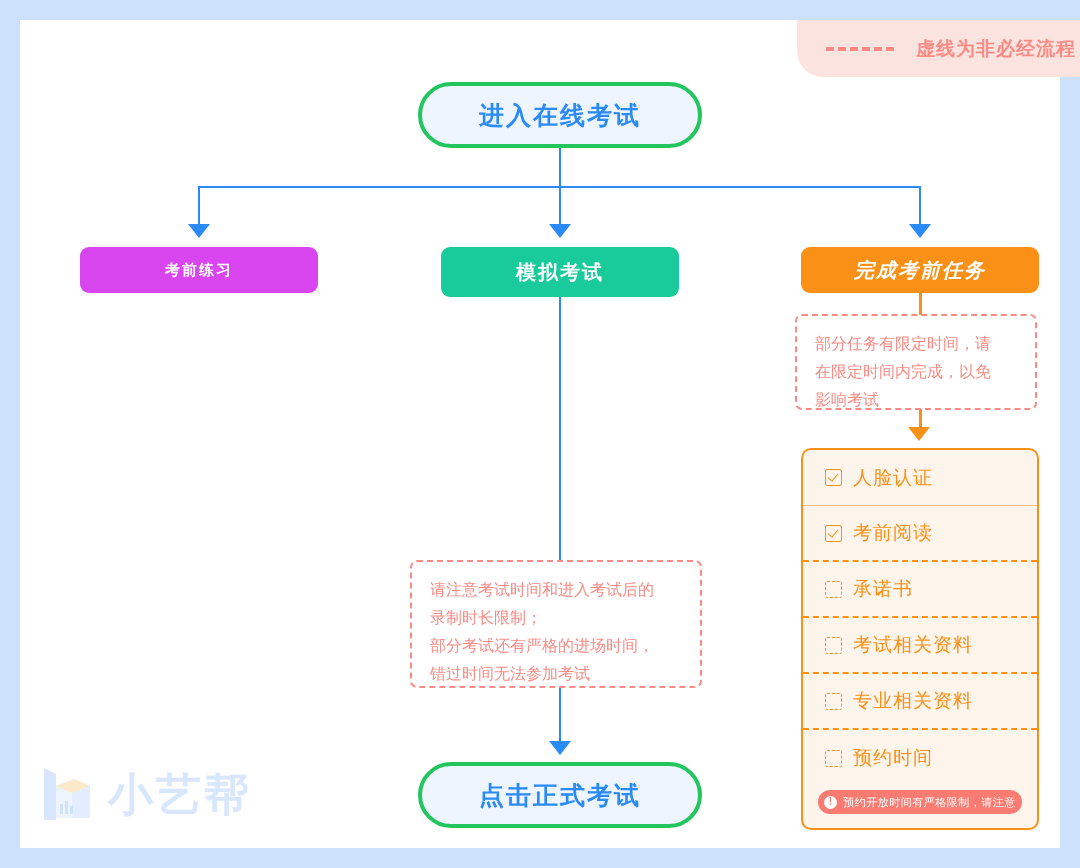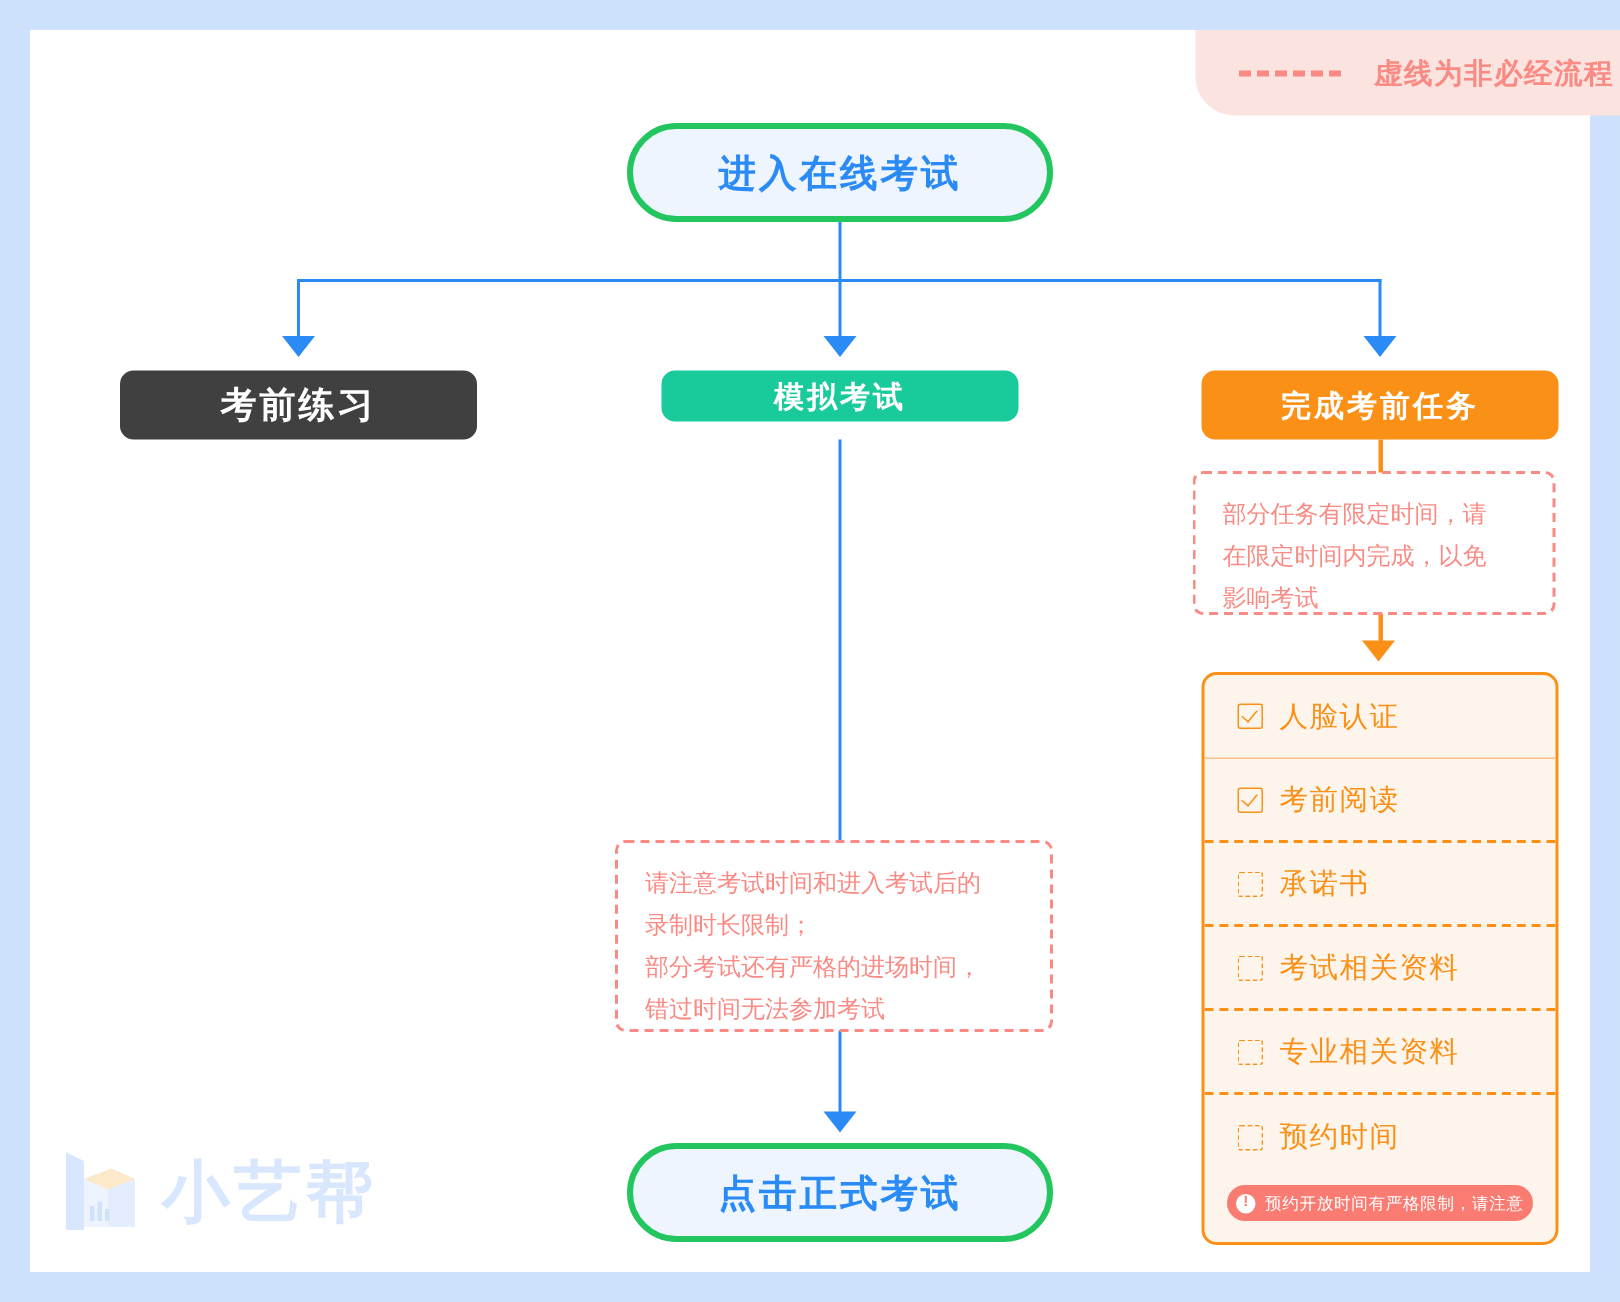--- a/index.html
+++ b/index.html
@@ -51,36 +51,36 @@
     color:#2b8bf6;
     font-size:25px;
     letter-spacing:2px;
   }
   #node-start{left:398px;top:62px;}
   #node-final{left:398px;top:742px;}
   #node-practice{
     left:60px;top:227px;
     width:238px;height:46px;
     border-radius:9px;
-    background:#404040;
-    color:#fff;font-size:24px;letter-spacing:2px;
+    background:#d946ef;
+    color:#fff;font-size:15px;letter-spacing:2px;
   }
   #node-mock{
     left:421px;top:227px;
-    width:238px;height:34px;
+    width:238px;height:50px;
     border-radius:9px;
     background:#19ca9b;
     color:#fff;font-size:20px;letter-spacing:2px;
   }
   #node-tasks{
     left:781px;top:227px;
     width:238px;height:46px;
     border-radius:9px;
     background:#fb9016;
-    color:#fff;font-size:20px;letter-spacing:2px;
+    color:#fff;font-size:20px;letter-spacing:2px;font-style:italic;
   }
   
   .ln{position:absolute;background:#2b8bf6;}
   .ln.orange{background:#fb9016;}
   .arw{
     position:absolute;width:0;height:0;
     border-left:11px solid transparent;
     border-right:11px solid transparent;
     border-top:14px solid #2b8bf6;
   }

